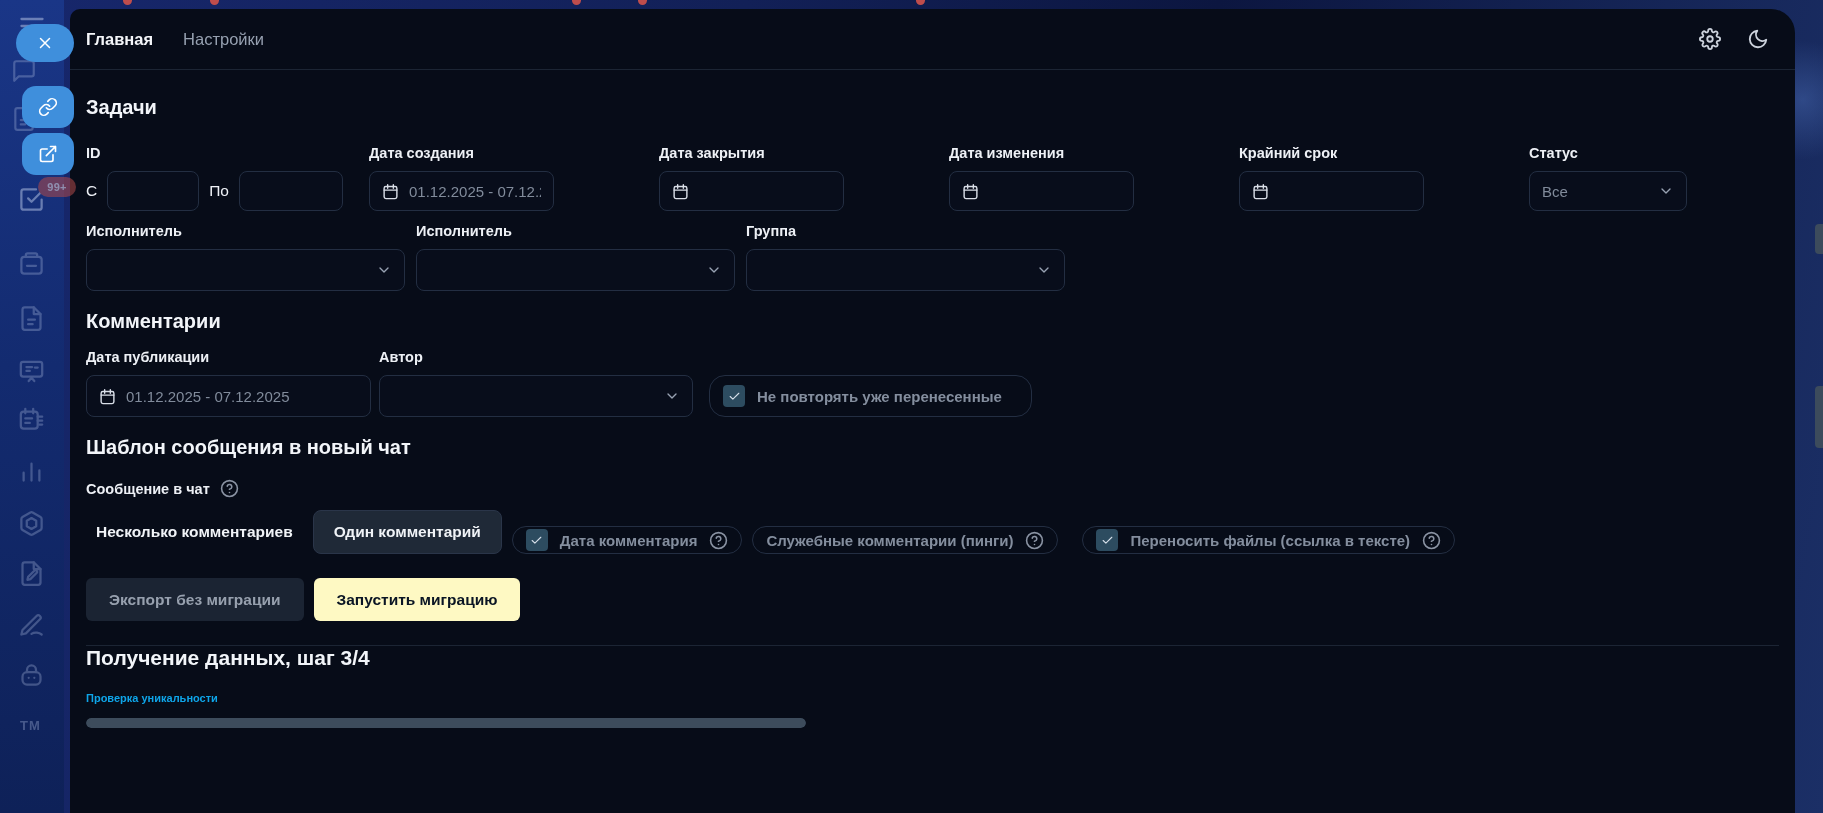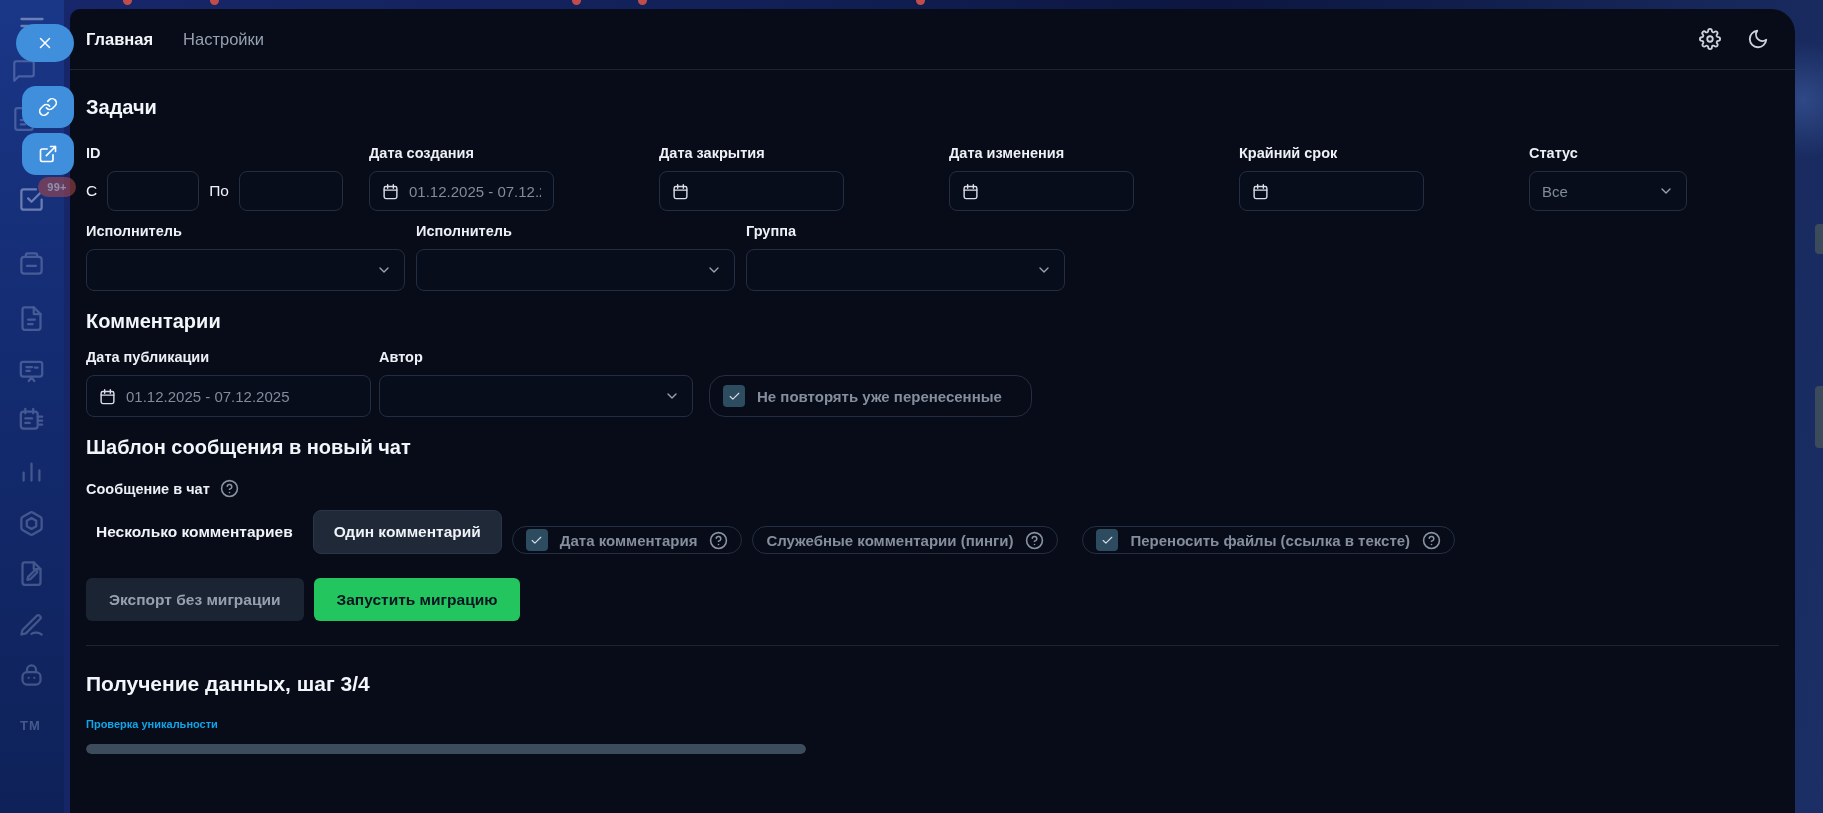--- a/index.html
+++ b/index.html
@@ -89,24 +89,24 @@
     padding:0 10px;height:44px;cursor:pointer;font-family:inherit}
   .mode-sel{border:1px solid #2a3549;background:#1f2937;color:#f0f3f7;font-size:15.5px;font-weight:700;
     padding:0 20px;height:44px;border-radius:8px;cursor:pointer;font-family:inherit}
   .optbox.h44{height:28px}
   .opt-last{margin-left:14px}
 
   .actions{display:flex;gap:10px;margin-top:24px}
   .btn{height:43px;border:none;border-radius:6px;font-size:15.5px;font-weight:600;
     padding:0 23px;cursor:pointer;font-family:inherit}
   .btn-ghostdark{background:#1b2433;color:#97a0ae}
-  .btn-primary{background:#22c55e;color:#0a1524}
+  .btn-primary{background:#fef9c3;color:#0a1524}
 
   .divider{border:none;border-top:1px solid #1c2534;margin-top:24px}
-  .prog-title{font-size:21px;font-weight:700;color:#f2f5f9;margin-top:26px}
+  .prog-title{font-size:21px;font-weight:700;color:#f2f5f9;}
   .prog-task{font-size:11px;font-weight:600;color:#0ea5e9;margin-top:22px}
   .prog-bar{margin-top:14px;width:720px;height:10px;border-radius:6px;background:#1622305e;position:relative;overflow:hidden}
   .prog-fill{position:absolute;left:0;top:0;bottom:0;border-radius:6px;background:#3d4c5c;width:100%}
 </style>
 </head>
 <body>
 
 <svg width="0" height="0" style="position:absolute">
   <defs>
     <symbol id="i-menu" viewBox="0 0 24 24">

